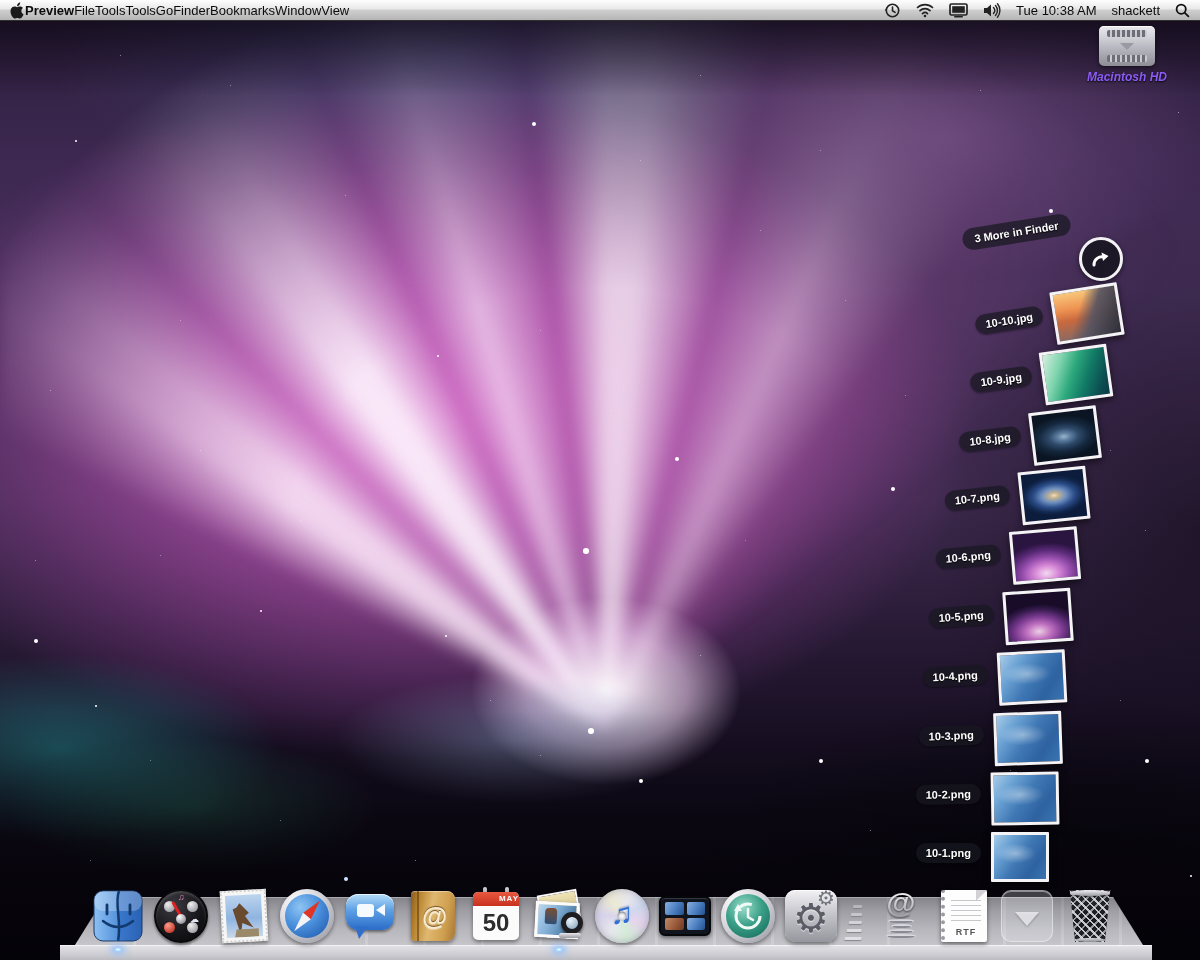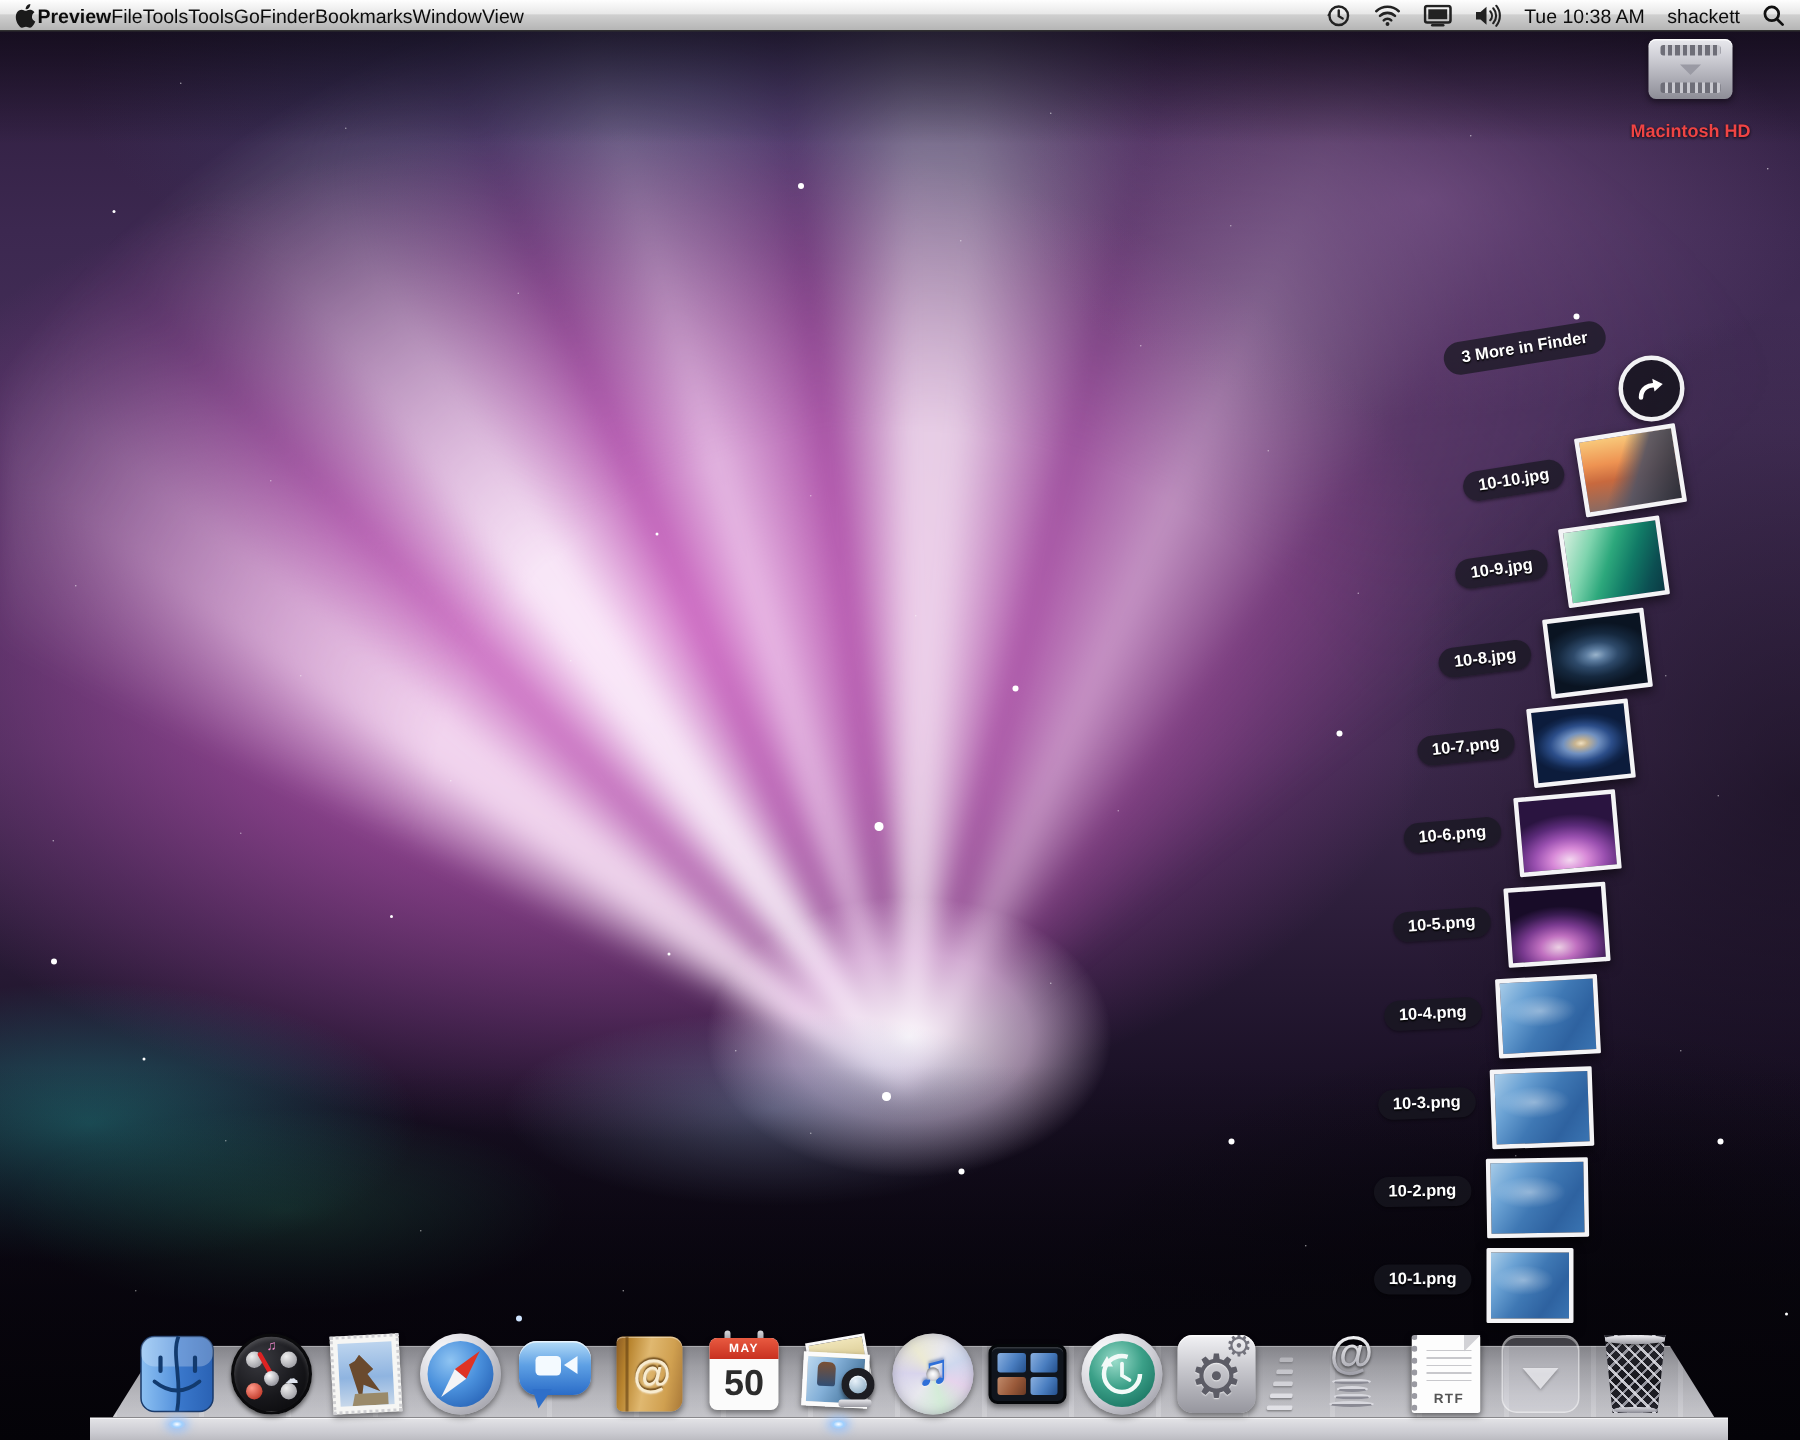--- a/index.html
+++ b/index.html
@@ -65,22 +65,22 @@
   
   .machd{position:absolute;left:1085px;top:26px;width:84px;text-align:center;z-index:5;}
   .hd-icon{width:56px;height:40px;margin:0 auto;border-radius:5px;position:relative;
     background:linear-gradient(#e9e9ee 0%,#cfcfd6 30%,#a9a9b2 70%,#8d8d96 100%);
     box-shadow:0 2px 4px rgba(0,0,0,.45), inset 0 1px 0 rgba(255,255,255,.8);}
   .hd-vents-top,.hd-vents-bot{position:absolute;left:8px;right:8px;height:7px;border-radius:2px;
     background:repeating-linear-gradient(90deg,#6e6e78 0 3px,#c9c9d0 3px 5px);}
   .hd-vents-top{top:4px;} .hd-vents-bot{bottom:4px;}
   .hd-tri{position:absolute;left:50%;top:17px;width:0;height:0;transform:translateX(-50%);
     border-left:7px solid transparent;border-right:7px solid transparent;border-top:7px solid #9a9aa4;}
-  .machd .label{margin-top:14px;font-size:12px;font-weight:bold;color:#ef4444;
-    text-shadow:0 1px 2px rgba(0,0,0,.9);}
+  .machd .label{margin-top:4px;font-size:12px;font-weight:bold;color:#8b5cf6;
+    text-shadow:0 1px 2px rgba(0,0,0,.9);font-style:italic;}
 
   
   .fan{position:absolute;inset:0;z-index:20;}
   .fan-item{position:absolute;}
   .pill{position:absolute;right:calc(100% + 10px);top:11px;white-space:nowrap;
     background:rgba(24,24,32,.72);color:#fff;font-size:11px;font-weight:bold;
     padding:4px 10px;border-radius:11px;text-shadow:0 1px 1px #000;
     box-shadow:0 1px 2px rgba(0,0,0,.4);}
   .thumb{width:62px;height:47px;border:3px solid #f4f4f6;border-radius:1px;
     box-shadow:0 3px 7px rgba(0,0,0,.55);}
@@ -163,21 +163,21 @@
     background:linear-gradient(100deg,#8a5a22 0%,#b8842e 18%,#e0b870 45%,#d0a050 75%,#a87838 100%);
     box-shadow:0 2px 4px rgba(0,0,0,.45),inset 0 1px 0 rgba(255,255,255,.4);}
   .ic-book .spine{position:absolute;left:6px;top:0;bottom:0;width:2px;background:rgba(90,56,14,.55);}
   .ic-book .at{position:absolute;left:54%;top:50%;transform:translate(-50%,-50%);font-size:26px;font-weight:bold;
     color:#f8ecd0;text-shadow:0 -1px 1px rgba(90,56,14,.8),0 1px 1px rgba(255,255,255,.5);}
 
   .ic-ical{width:46px;height:48px;margin:4px auto 0;border-radius:5px;background:#fbfbfb;position:relative;
     box-shadow:0 2px 4px rgba(0,0,0,.45);overflow:visible;}
   .ic-ical .hdr{position:absolute;top:0;left:0;right:0;height:14px;border-radius:5px 5px 0 0;
     background:linear-gradient(#e85a40 0%,#c83020 100%);color:#fff;font-size:8px;font-weight:bold;
-    text-align:center;line-height:14px;letter-spacing:1px;}
+    text-align:right;line-height:14px;letter-spacing:1px;}
   .ic-ical .day{position:absolute;top:14px;left:0;right:0;bottom:0;display:flex;align-items:center;justify-content:center;
     font-size:24px;font-weight:bold;color:#2c2c2c;}
   .ic-ical .ring{position:absolute;top:-5px;width:4px;height:9px;border-radius:2px;
     background:linear-gradient(#d8d8dc,#8a8a92);box-shadow:0 1px 1px rgba(0,0,0,.4);}
   .ic-ical .r1{left:10px;} .ic-ical .r2{right:10px;}
 
   .ic-preview{width:56px;height:56px;position:relative;}
   .ic-preview .ph-back{position:absolute;left:8px;top:4px;width:36px;height:26px;background:#efe7c2;
     border:2px solid #fafafa;transform:rotate(-10deg);box-shadow:0 1px 3px rgba(0,0,0,.4);
     background:linear-gradient(#efe4b8 0%,#d8c890 60%,#c0a868 100%);}

